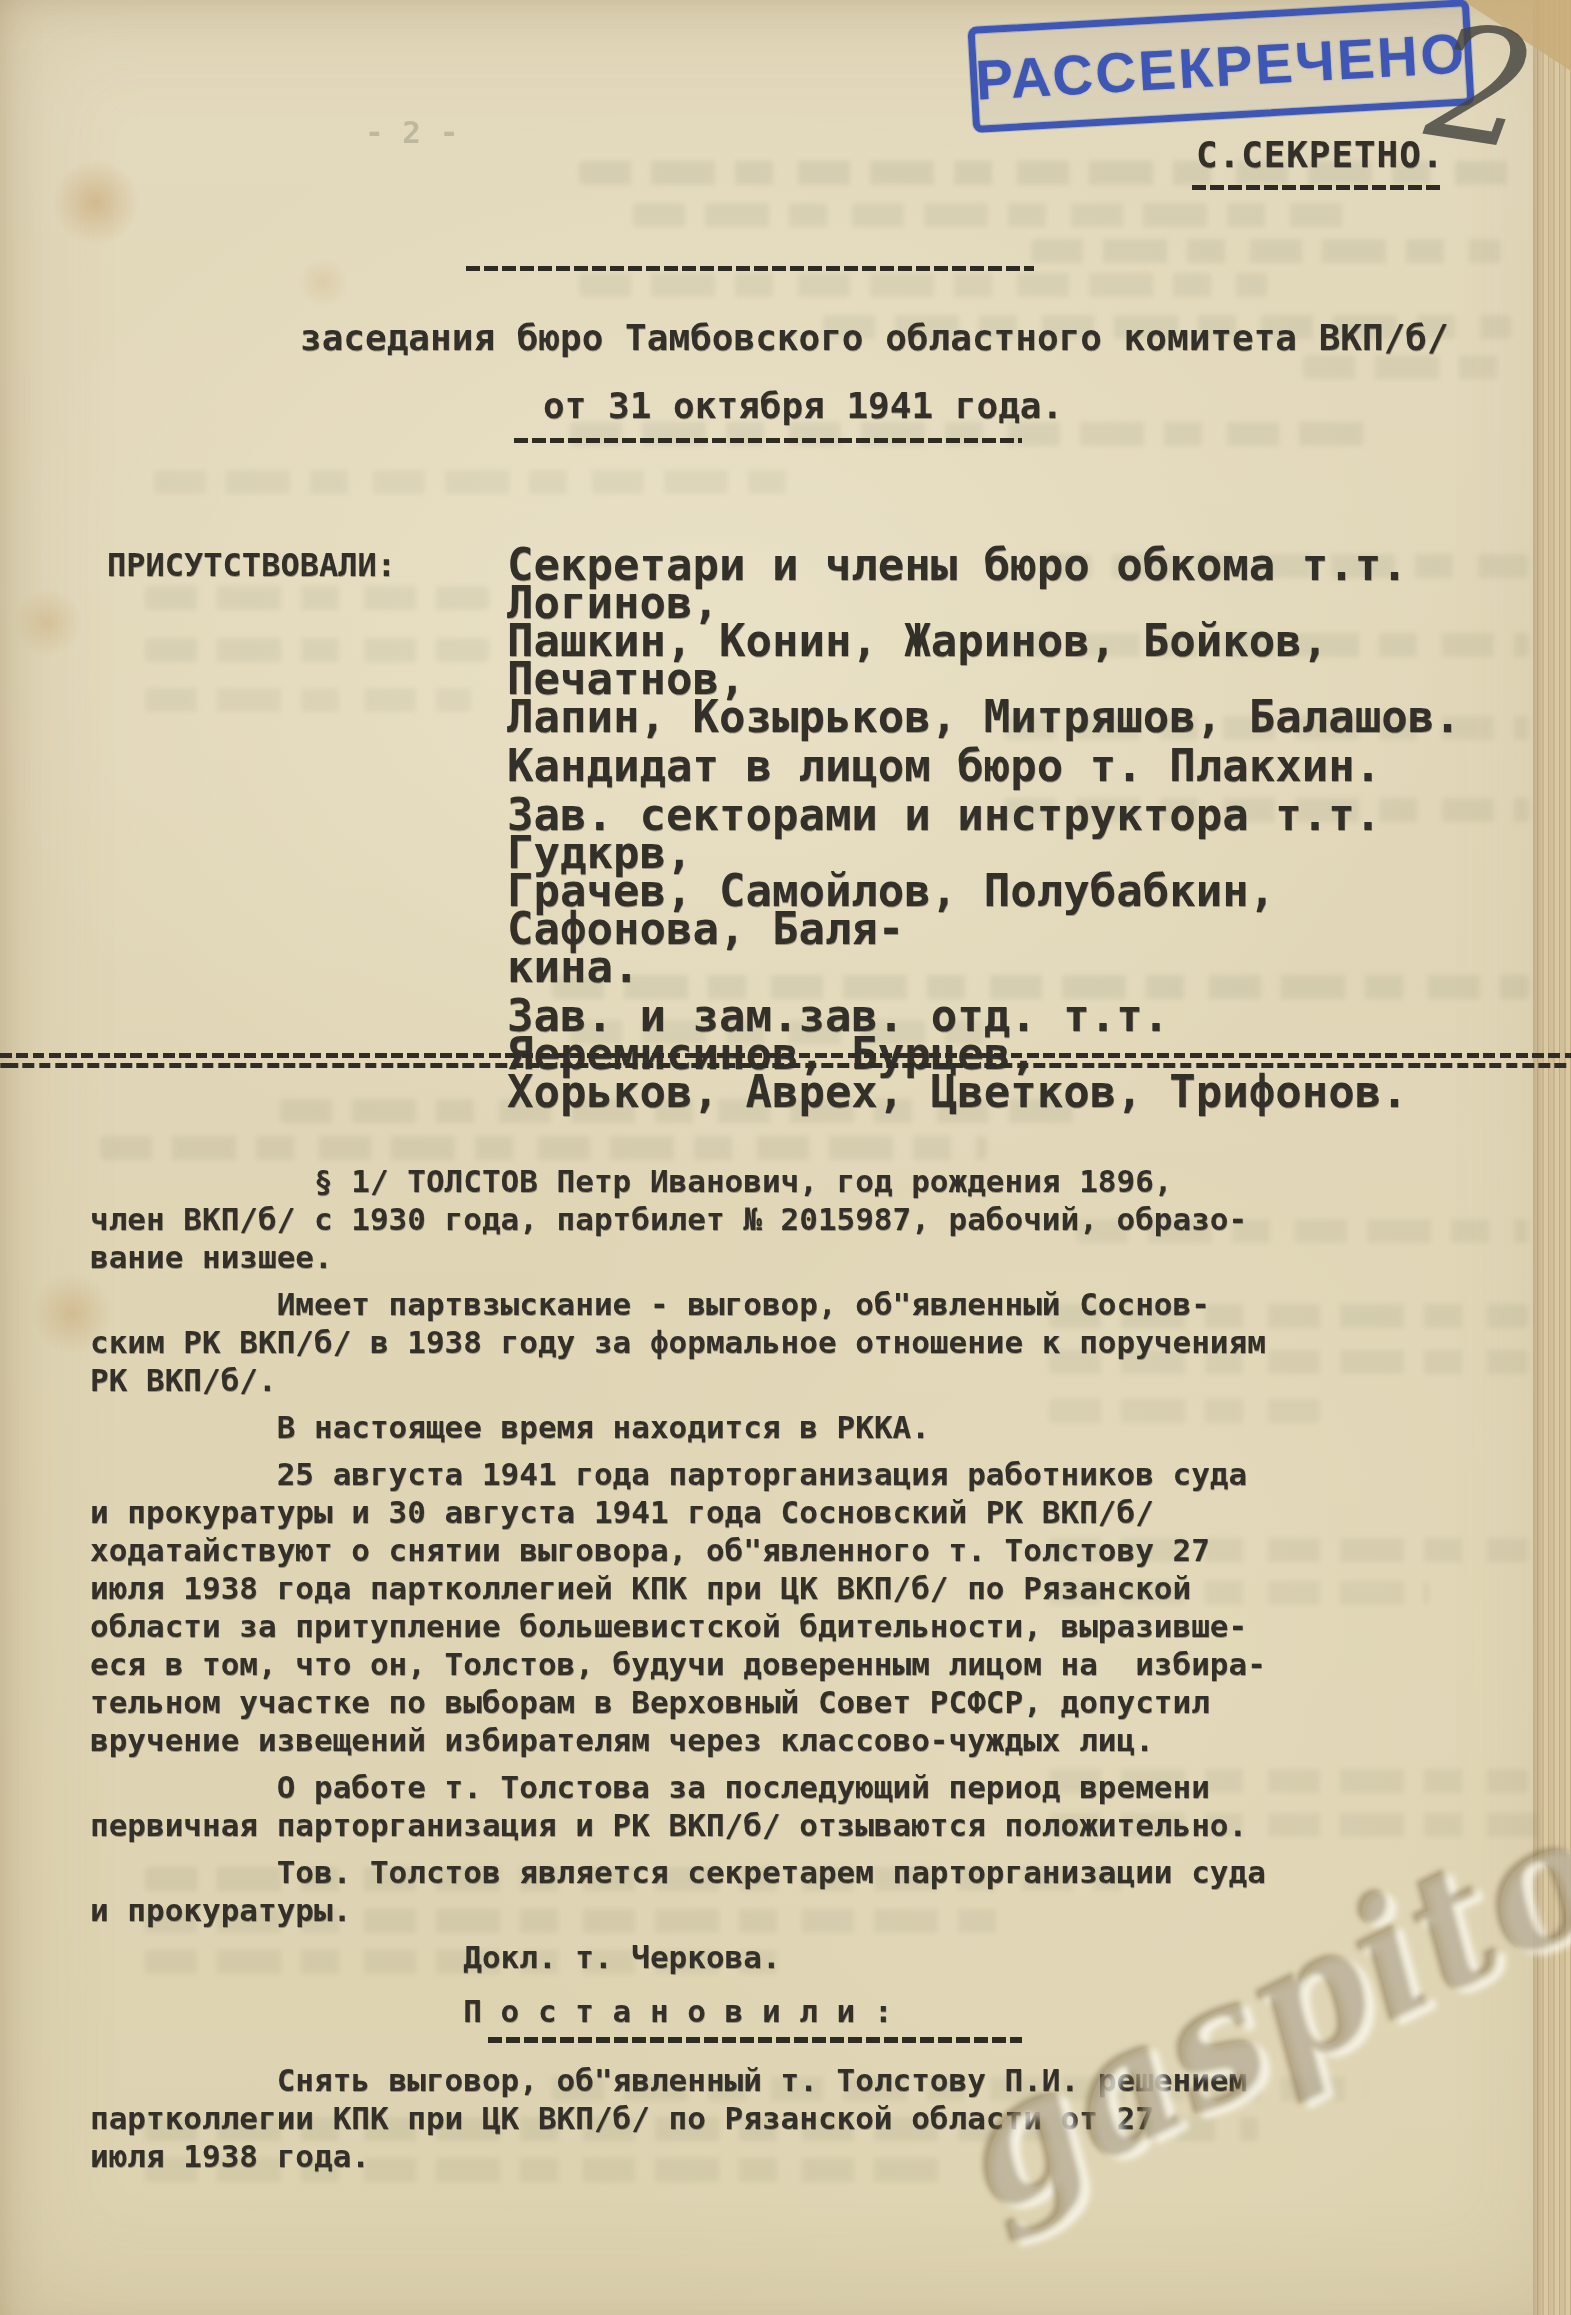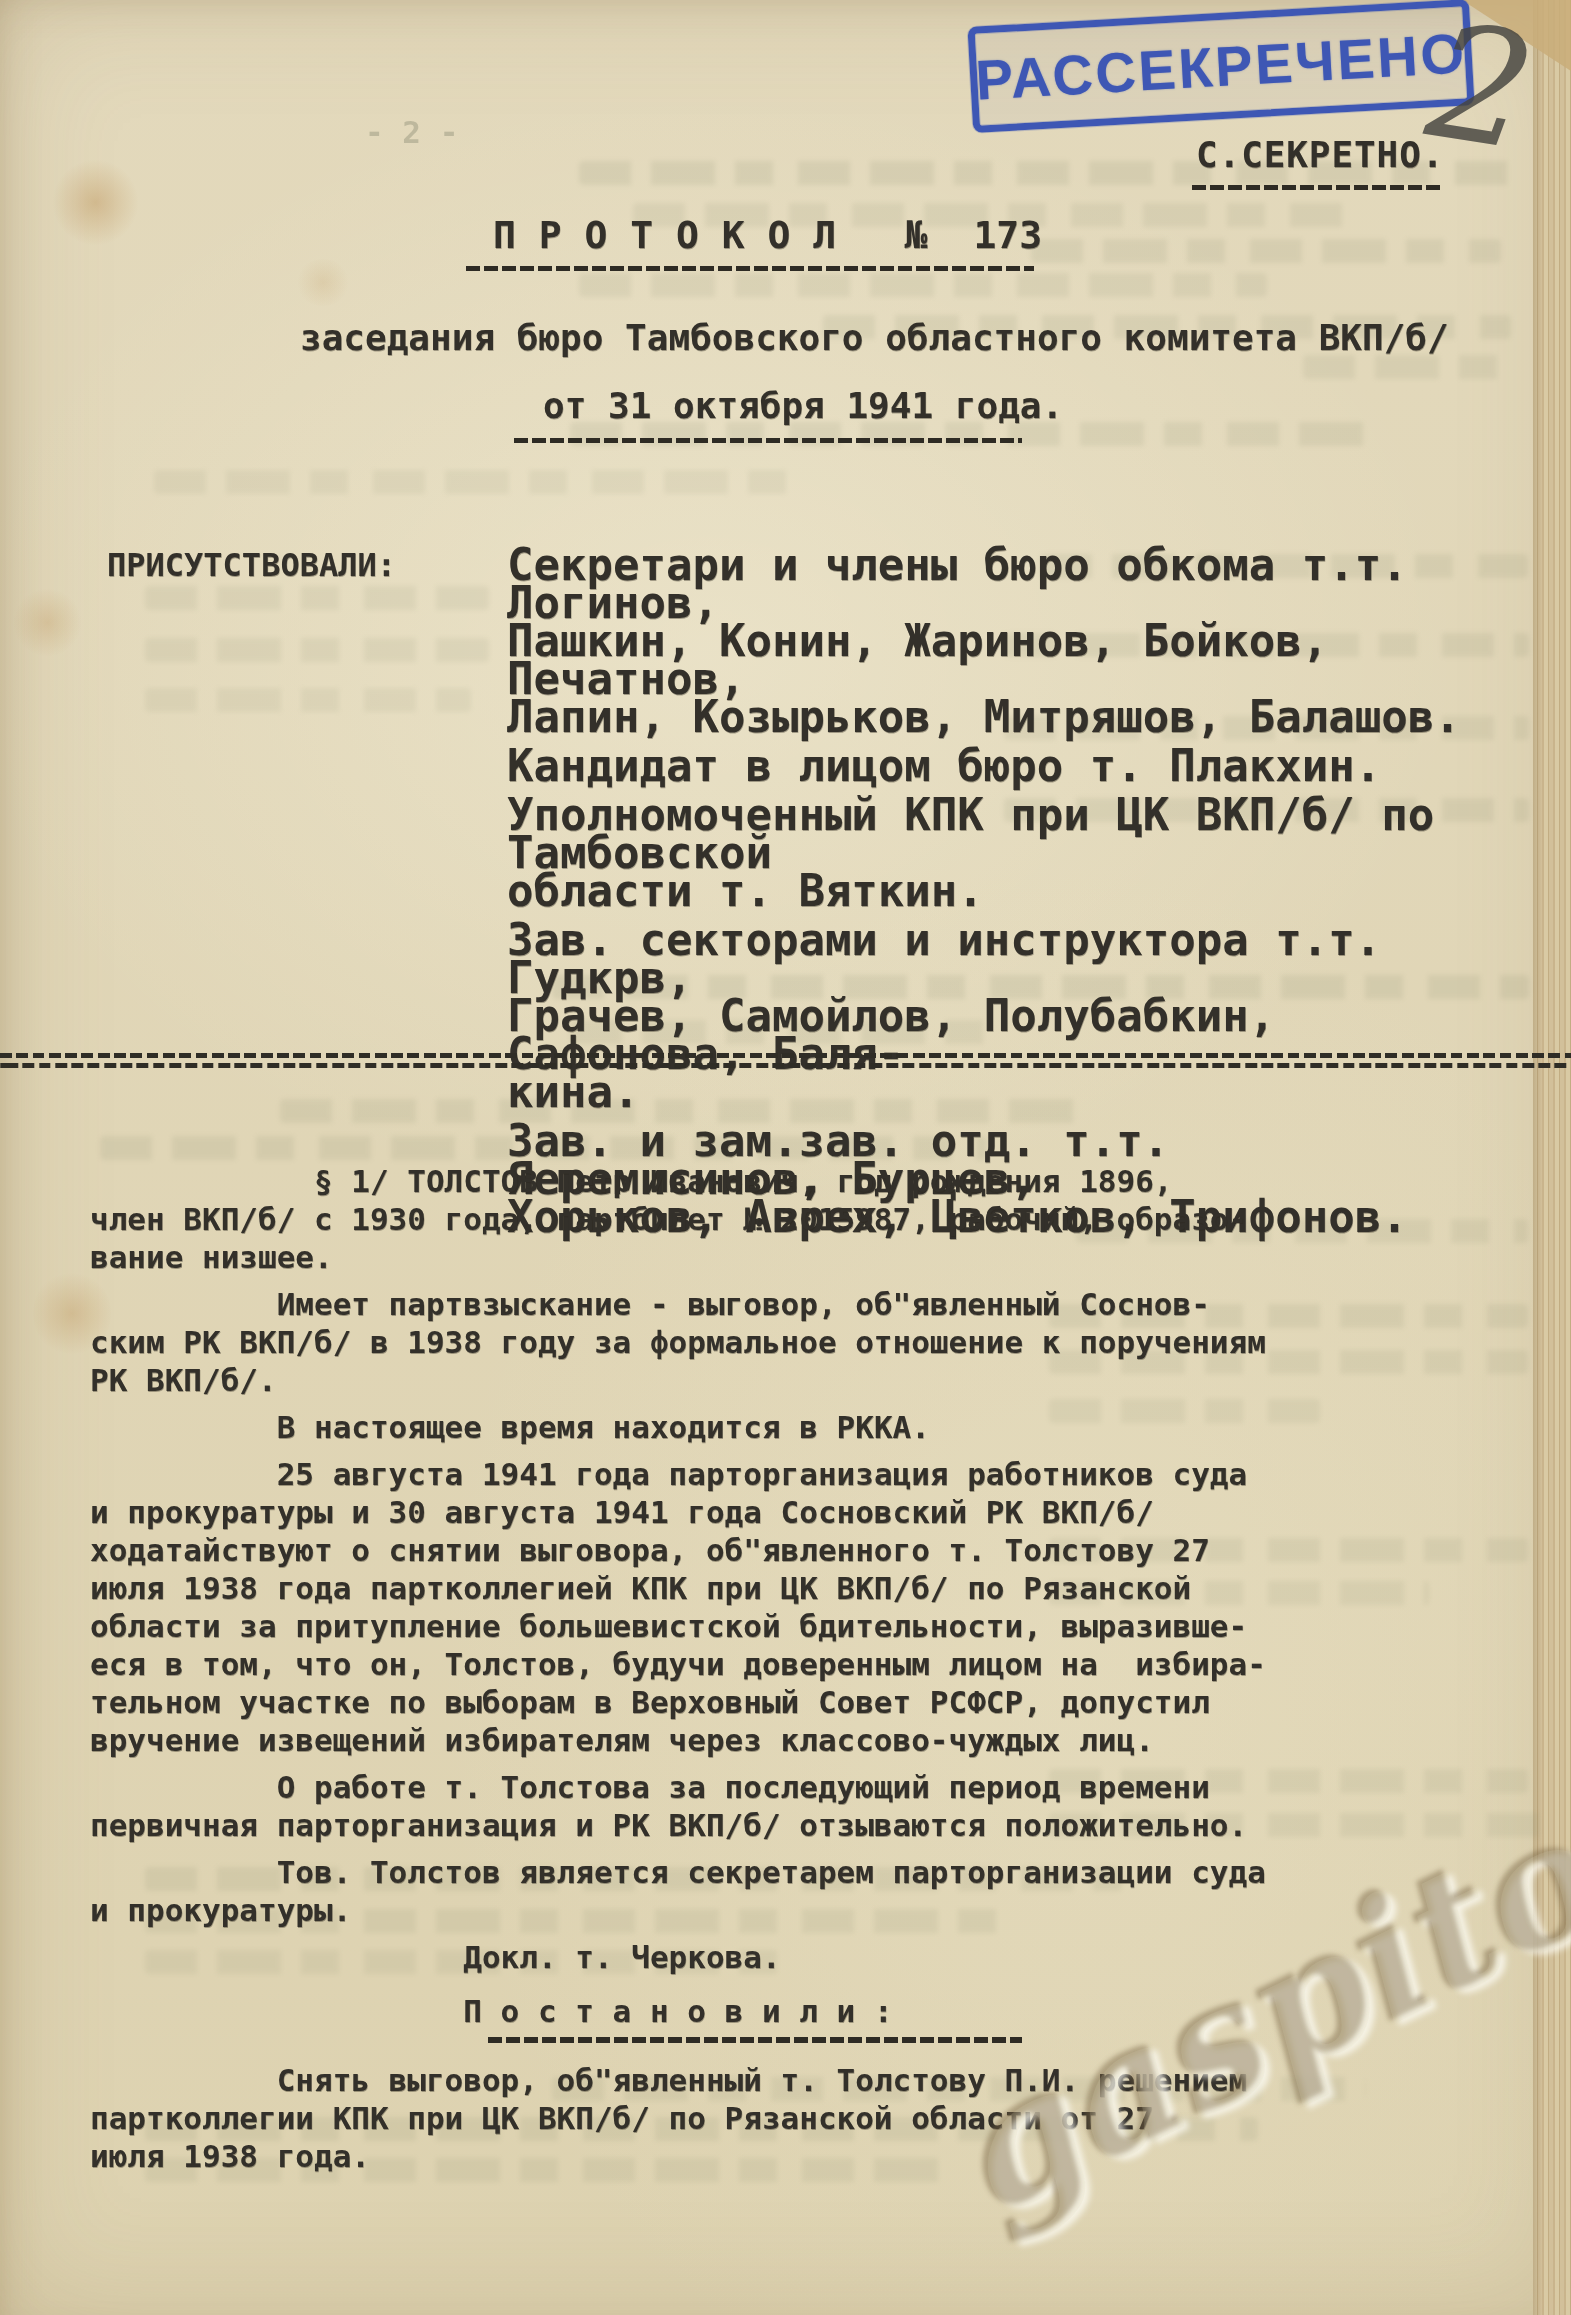--- a/index.html
+++ b/index.html
@@ -176,34 +176,31 @@
       <div class="bl" style="left: 145px; top: 2158px; width: 796px; opacity: 0.11;"></div>
     </div>
 
   <div class="stamp">
     <span>РАССЕКРЕЧЕНО</span>
   </div>
   <div class="hand2">2</div>
   <div class="tw classif">С.СЕКРЕТНО.</div>
   <div class="u class-u"></div>
   <div class="tw bleednum">- 2 -</div>
-  <div class="tw title">П Р О Т О К О Л   №  173</div>
   <div class="u title-u"></div>
   <div class="tw sub1">заседания бюро Тамбовского областного комитета ВКП/б/</div>
   <div class="tw sub2">от 31 октября 1941 года.</div>
   <div class="u date-u"></div>
 
   <div class="tw att-label">ПРИСУТСТВОВАЛИ:</div>
   <div class="att-list">
     <div class="entry">Секретари и члены бюро обкома т.т. Логинов,
 Пашкин, Конин, Жаринов, Бойков, Печатнов,
 Лапин, Козырьков, Митряшов, Балашов.</div>
     <div class="entry">Кандидат в лицом бюро т. Плакхин.</div>
-    <div class="entry">Уполномоченный КПК при ЦК ВКП/б/ по Тамбовской
-области т. Вяткин.</div>
     <div class="entry">Зав. секторами и инструктора т.т. Гудкрв,
 Грачев, Самойлов, Полубабкин, Сафонова, Баля-
 кина.</div>
     <div class="entry">Зав. и зам.зав. отд. т.т. Яеремисинов, Бурцев,
 Хорьков, Аврех, Цветков, Трифонов.</div>
   </div>
 
   <div class="divider"></div>
 
   <div class="doc-body">

